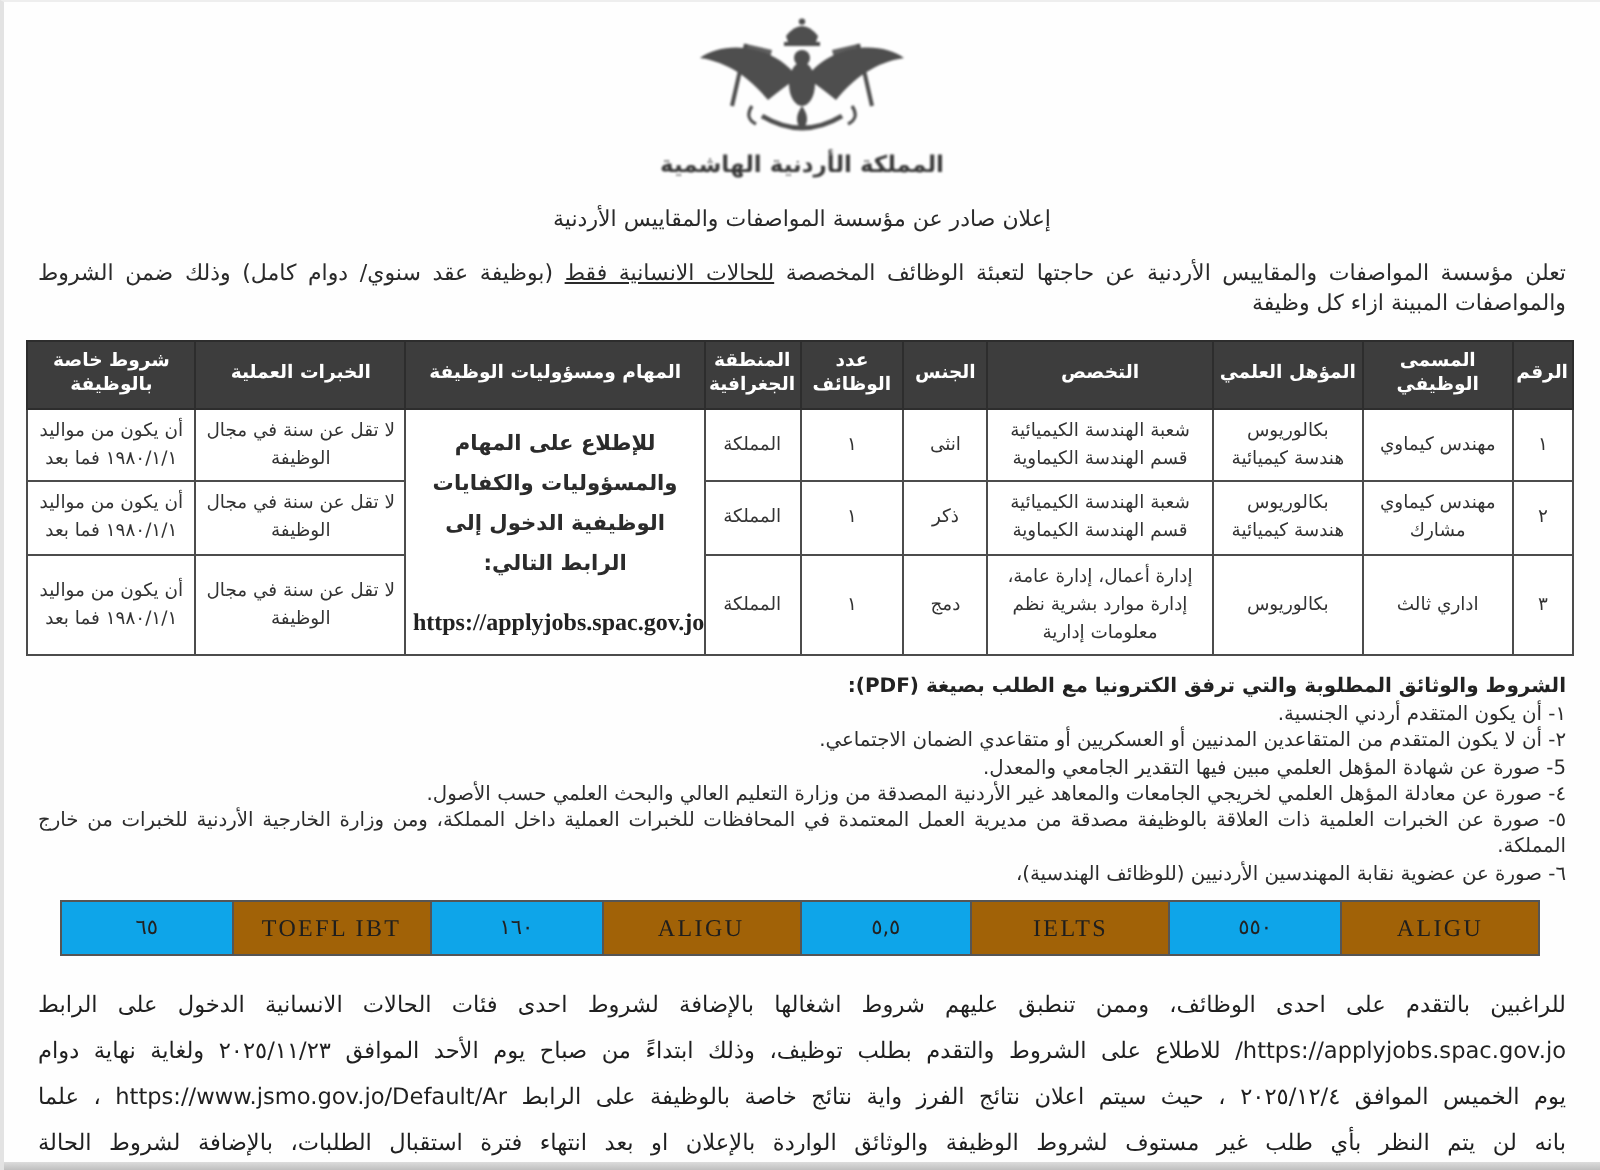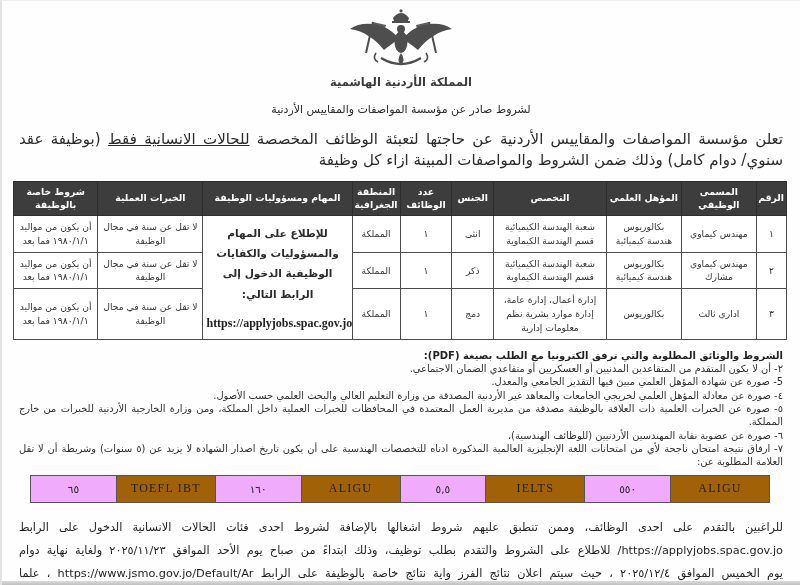--- a/index.html
+++ b/index.html
@@ -31,21 +31,21 @@
     font-size: 11.5px; font-weight: bold; color: #3a3a3a;
     letter-spacing: .5px;
     filter: blur(.45px);
   }
   .announce-title {
     margin-top: 14px; text-align: center;
     font-size: 11px; color: #2a2a2a;
   }
   .intro {
     margin: 13px 17px 0 17px;
-    font-size: 15px; color: #2a2a2a;
+    font-size: 11px; color: #2a2a2a;
     text-align: justify;
     line-height: 1.4;
   }
   .intro .u { text-decoration: underline; }
 
   
   .jobs-table {
     width: 774px; margin: 10px 13px 0 13px;
     border-collapse: collapse; table-layout: fixed;
   }
@@ -89,21 +89,21 @@
   .exam-table {
     width: 740px; margin: 6px 30px 0 30px;
     border-collapse: collapse; table-layout: fixed;
   }
   .exam-table td { border: 1.5px solid #555; height: 27px; text-align: center; vertical-align: middle; }
   .exam-name {
     background: #a16207; width: 13.4%;
     font-family: "Liberation Serif", serif;
     font-size: 12px; letter-spacing: 1.2px; color: #1e1e1e;
   }
-  .exam-score { background: #f0abfc; width: 11.6%; font-size: 10.5px; color: #222; }
+  .exam-score { background: #0ea5e9; width: 11.6%; font-size: 10.5px; color: #222; }
 
   
   .apply-par {
     margin: 13px 17px 0 17px;
     font-size: 11.3px; color: #1f1f1f;
     line-height: 23px;
     text-align: justify; word-spacing: 3px;
   }
 </style>
 </head>
@@ -128,21 +128,21 @@
           <circle cx="75" cy="20" r="4" stroke="none"></circle>
           <path d="M75,44 q-5,7 0,12 q5,-5 0,-12" stroke="none"></path>
           <path d="M55,49 q20,12 40,0" stroke-width="2.4" fill="none"></path>
           <path d="M50,44 q-4,6 2,9 M100,44 q4,6 -2,9" stroke-width="1.6" fill="none"></path>
         </g>
       </svg>
     </span>
     <div class="kingdom-title">المملكة الأردنية الهاشمية</div>
   </div>
 
-  <div class="announce-title">لشروط صادر عن مؤسسة المواصفات والمقاييس الأردنية</div>
+  <div class="announce-title">إعلان صادر عن مؤسسة المواصفات والمقاييس الأردنية</div>
 
   <p class="intro"><span>تعلن مؤسسة المواصفات والمقاييس الأردنية عن حاجتها لتعبئة الوظائف المخصصة </span><span class="u">للحالات الانسانية فقط</span><span> (بوظيفة عقد سنوي/ دوام كامل) وذلك ضمن الشروط والمواصفات المبينة ازاء كل وظيفة</span></p>
 
   <table class="jobs-table">
     <thead>
       <tr>
         <th class="col-num">الرقم</th>
         <th class="col-title">المسمى الوظيفي</th>
         <th class="col-qual">المؤهل العلمي</th>
         <th class="col-spec">التخصص</th>
@@ -190,26 +190,26 @@
         <td>١</td>
         <td>المملكة</td>
         <td>لا تقل عن سنة في مجال الوظيفة</td>
         <td>أن يكون من مواليد ١٩٨٠/١/١ فما بعد</td>
       </tr>
     </tbody>
   </table>
 
   <div class="requirements">
     <div class="req-heading">الشروط والوثائق المطلوبة والتي ترفق الكترونيا مع الطلب بصيغة (PDF):</div>
+    <div class="req-item">١- أن يكون المتقدم أردني الجنسية.</div>
     <div class="req-item">٢- أن لا يكون المتقدم من المتقاعدين المدنيين أو العسكريين أو متقاعدي الضمان الاجتماعي.</div>
     <div class="req-item">5- صورة عن شهادة المؤهل العلمي مبين فيها التقدير الجامعي والمعدل.</div>
     <div class="req-item">٤- صورة عن معادلة المؤهل العلمي لخريجي الجامعات والمعاهد غير الأردنية المصدقة من وزارة التعليم العالي والبحث العلمي حسب الأصول.</div>
     <div class="req-item">٥- صورة عن الخبرات العلمية ذات العلاقة بالوظيفة مصدقة من مديرية العمل المعتمدة في المحافظات للخبرات العملية داخل المملكة، ومن وزارة الخارجية الأردنية للخبرات من خارج المملكة.</div>
     <div class="req-item">٦- صورة عن عضوية نقابة المهندسين الأردنيين (للوظائف الهندسية)،</div>
-    <div class="req-item">٧- ارفاق نتيجة امتحان ناجحة لأي من امتحانات اللغة الإنجليزية العالمية المذكورة ادناه للتخصصات الهندسية على أن يكون تاريخ اصدار الشهادة لا يزيد عن (٥ سنوات) وشريطة أن لا تقل العلامة المطلوبة عن:</div>
   </div>
 
   <table class="exam-table">
     <tbody>
       <tr>
         <td class="exam-name">ALIGU</td>
         <td class="exam-score">٥٥٠</td>
         <td class="exam-name">IELTS</td>
         <td class="exam-score">٥,٥</td>
         <td class="exam-name">ALIGU</td>

